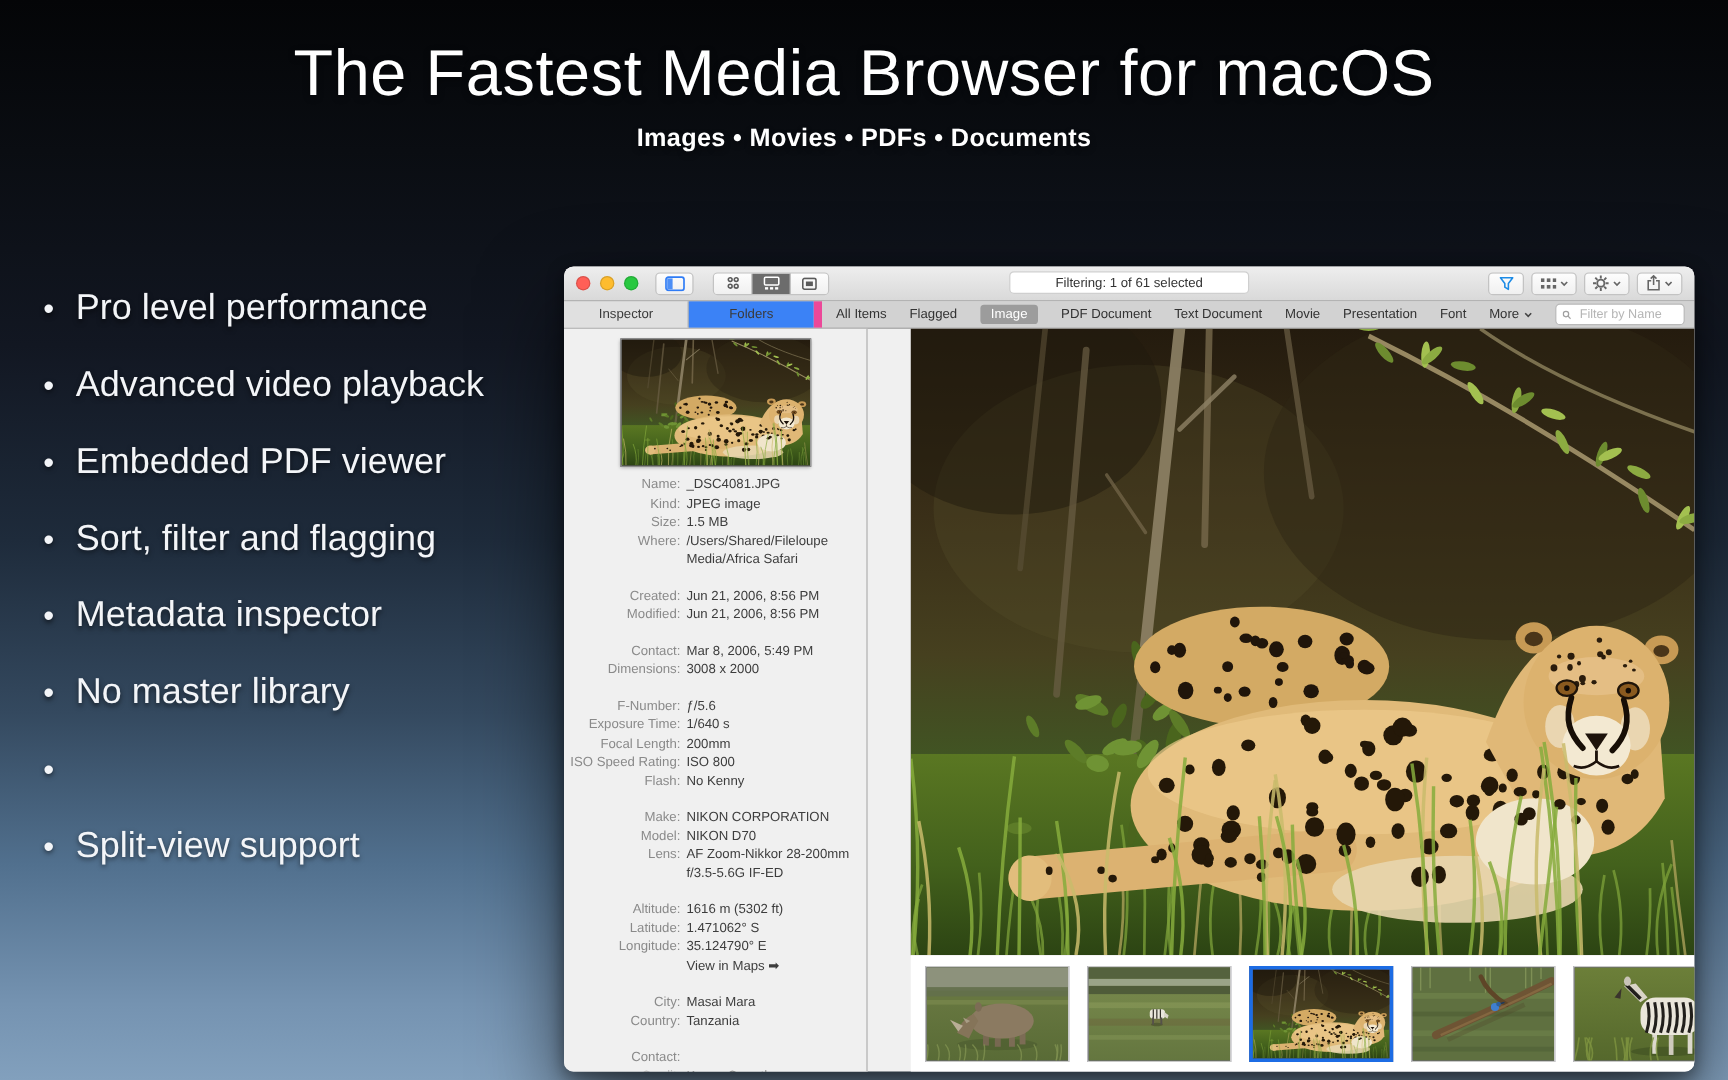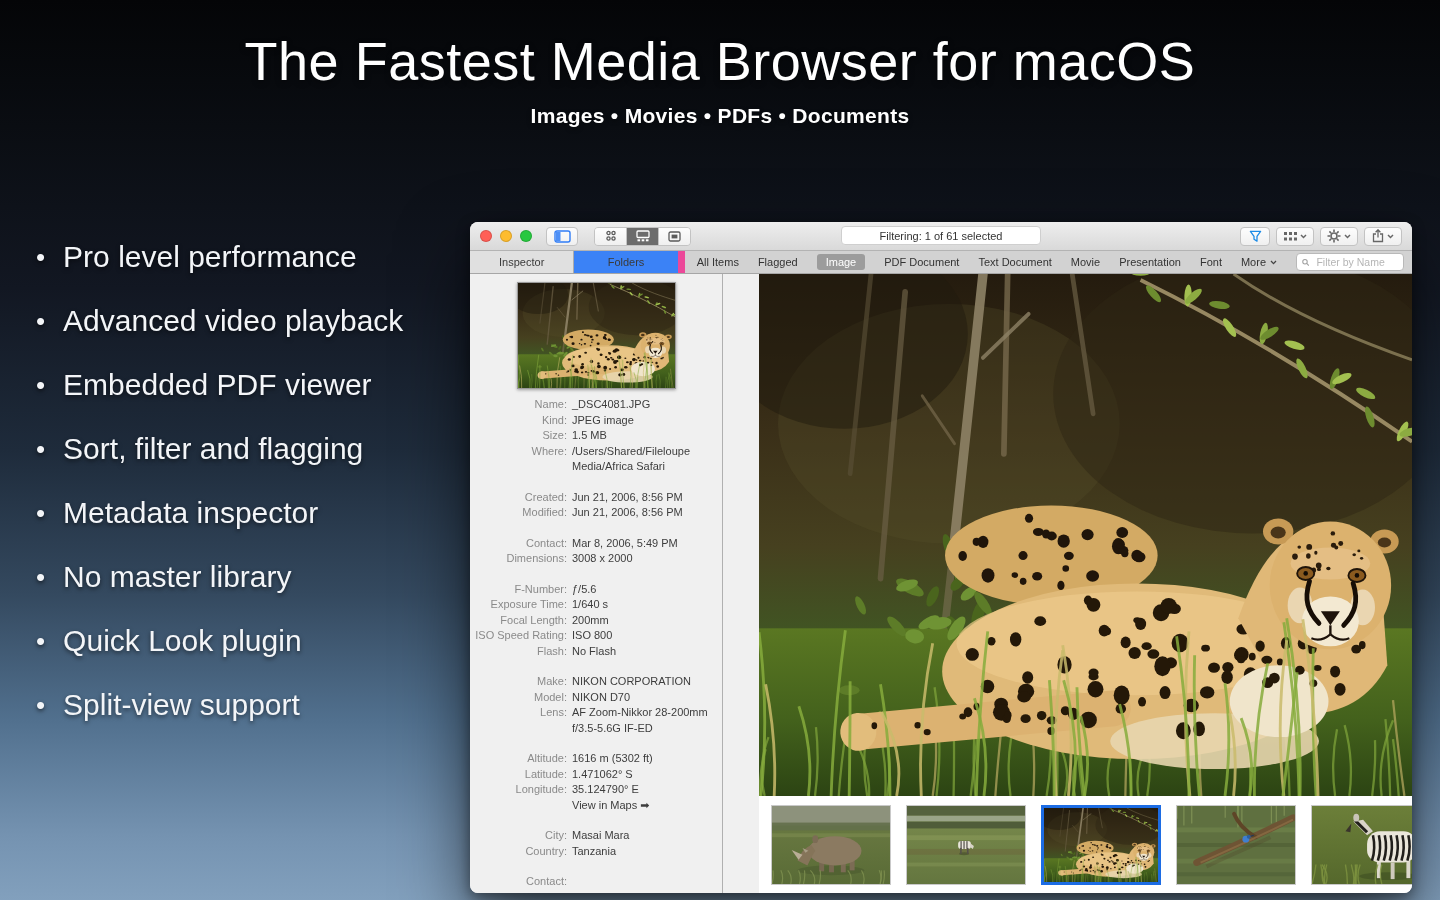--- a/index.html
+++ b/index.html
@@ -124,21 +124,20 @@
     <li>
       <span class="dot">•</span>
       <span>Metadata inspector</span>
     </li>
     <li>
       <span class="dot">•</span>
       <span>No master library</span>
     </li>
     <li>
       <span class="dot">•</span>
-      <span>Quick Look plugin</span>
     </li>
     <li>
       <span class="dot">•</span>
       <span>Split-view support</span>
     </li>
   </ul>
 
 <div id="app-window">
 
   <div class="toolbar">
@@ -637,21 +636,21 @@
             <div class="meta-row">
               <span class="meta-label">Focal Length:</span>
               <span class="meta-value">200mm</span>
             </div>
             <div class="meta-row">
               <span class="meta-label">ISO Speed Rating:</span>
               <span class="meta-value">ISO 800</span>
             </div>
             <div class="meta-row">
               <span class="meta-label">Flash:</span>
-              <span class="meta-value">No Flash</span>
+              <span class="meta-value">No Kenny</span>
             </div>
           </div>
           <div class="meta-section">
             <div class="meta-row">
               <span class="meta-label">Make:</span>
               <span class="meta-value">NIKON CORPORATION</span>
             </div>
             <div class="meta-row">
               <span class="meta-label">Model:</span>
               <span class="meta-value">NIKON D70</span>

